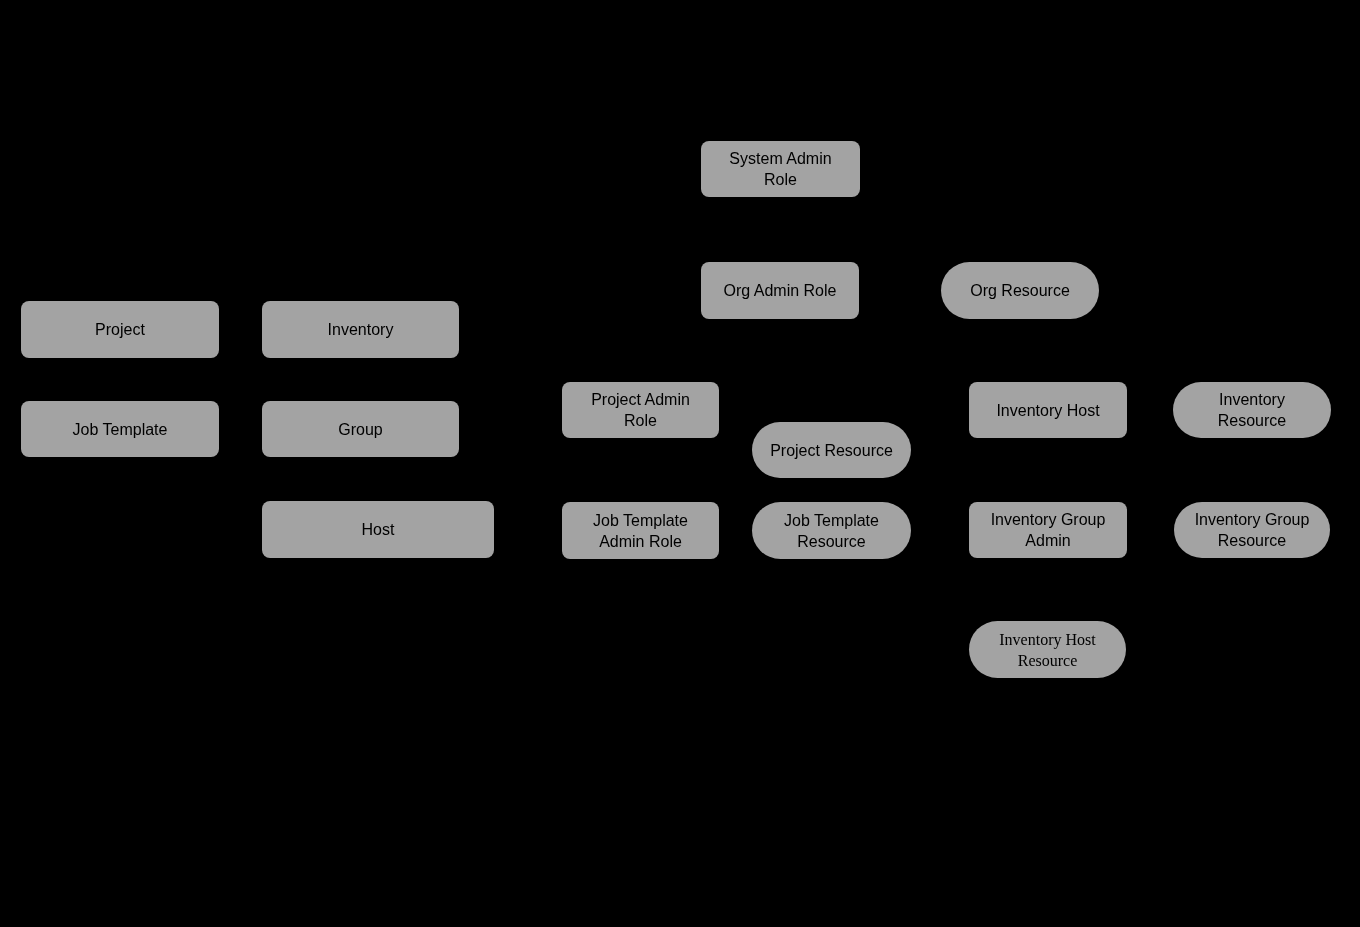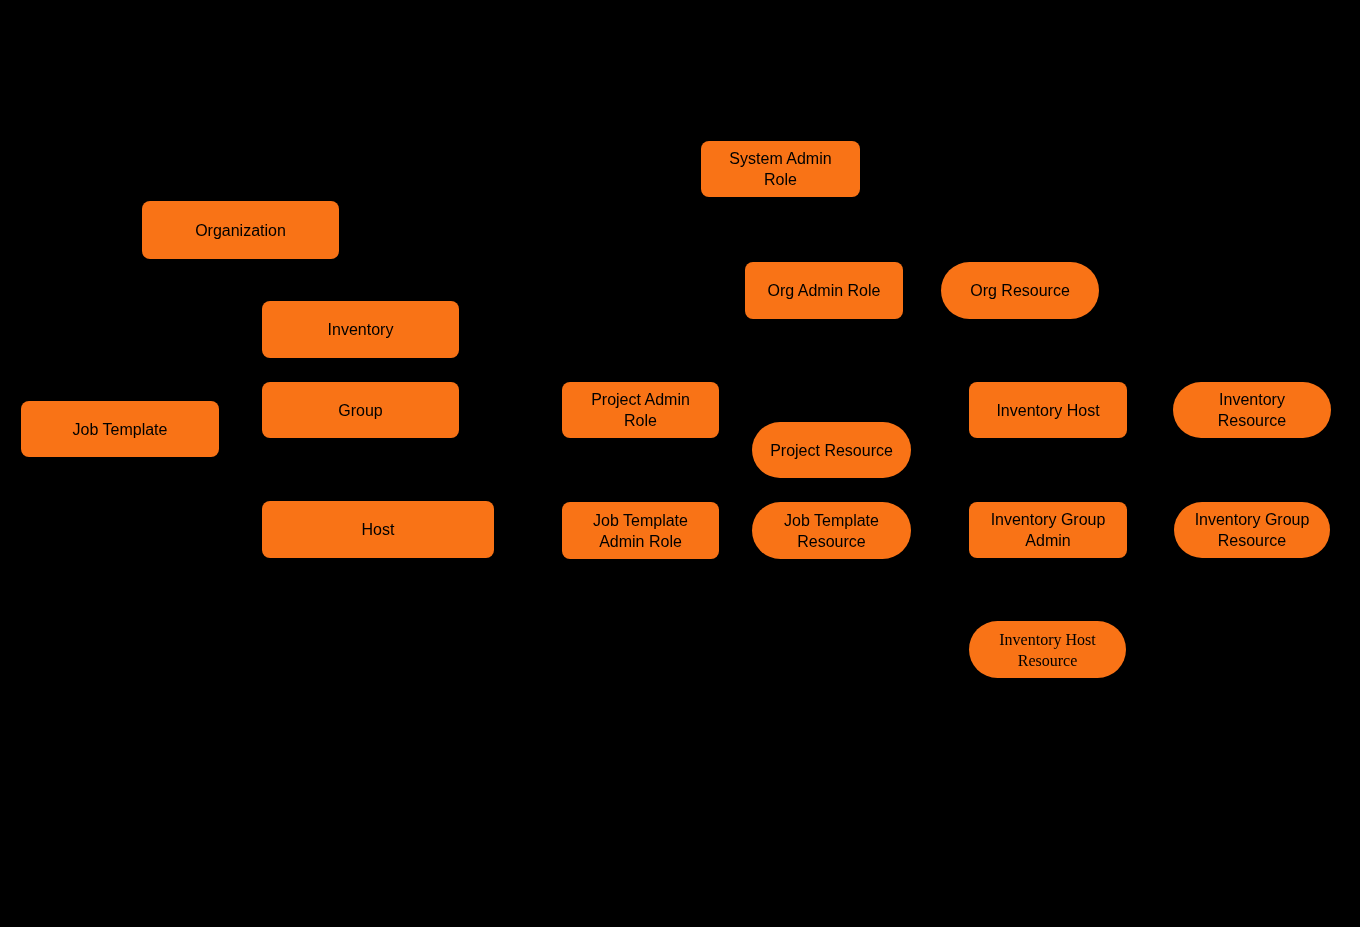--- a/index.html
+++ b/index.html
@@ -10,21 +10,21 @@
   .canvas {
     position: relative;
     width: 1360px;
     height: 927px;
     background: #000000;
     overflow: hidden;
     font-family: "Liberation Sans", sans-serif;
   }
   .node {
     position: absolute;
-    background: #f97316;
+    background: #a3a3a3;
     color: #000000;
     display: flex;
     align-items: center;
     justify-content: center;
     text-align: center;
     font-size: 16px;
     line-height: 21px;
     box-sizing: border-box;
   }
   .node.rect {
@@ -36,47 +36,47 @@
   .node .label {
     white-space: pre-line;
     padding: 2px 6px;
   }
 </style>
 </head>
 <body>
 
 <div class="canvas">
 
-  <div class="node rect" style="left:142px; top:201px; width:197px; height:58px;">
-    <span class="label">Organization</span>
+
+  <div class="node rect" style="left:21px; top:301px; width:198px; height:57px;">
+    <span class="label">Project</span>
   </div>
-
 
   <div class="node rect" style="left:262px; top:301px; width:197px; height:57px;">
     <span class="label">Inventory</span>
   </div>
 
   <div class="node rect" style="left:21px; top:401px; width:198px; height:56px;">
     <span class="label">Job Template</span>
   </div>
 
-  <div class="node rect" style="left:262px; top:382px; width:197px; height:56px;">
+  <div class="node rect" style="left:262px; top:401px; width:197px; height:56px;">
     <span class="label">Group</span>
   </div>
 
   <div class="node rect" style="left:262px; top:501px; width:232px; height:57px;justify-content:center;">
     <span class="label">Host</span>
   </div>
 
   <div class="node rect" style="left:701px; top:141px; width:159px; height:56px;">
     <span class="label">System Admin
 Role</span>
   </div>
 
-  <div class="node rect" style="left:701px; top:262px; width:158px; height:57px;margin-left:44px;">
+  <div class="node rect" style="left:701px; top:262px; width:158px; height:57px;">
     <span class="label">Org Admin Role</span>
   </div>
 
   <div class="node pill" style="left:941px; top:262px; width:158px; height:57px;">
     <span class="label">Org Resource</span>
   </div>
 
   <div class="node rect" style="left:562px; top:382px; width:157px; height:56px;">
     <span class="label">Project Admin
 Role</span>

